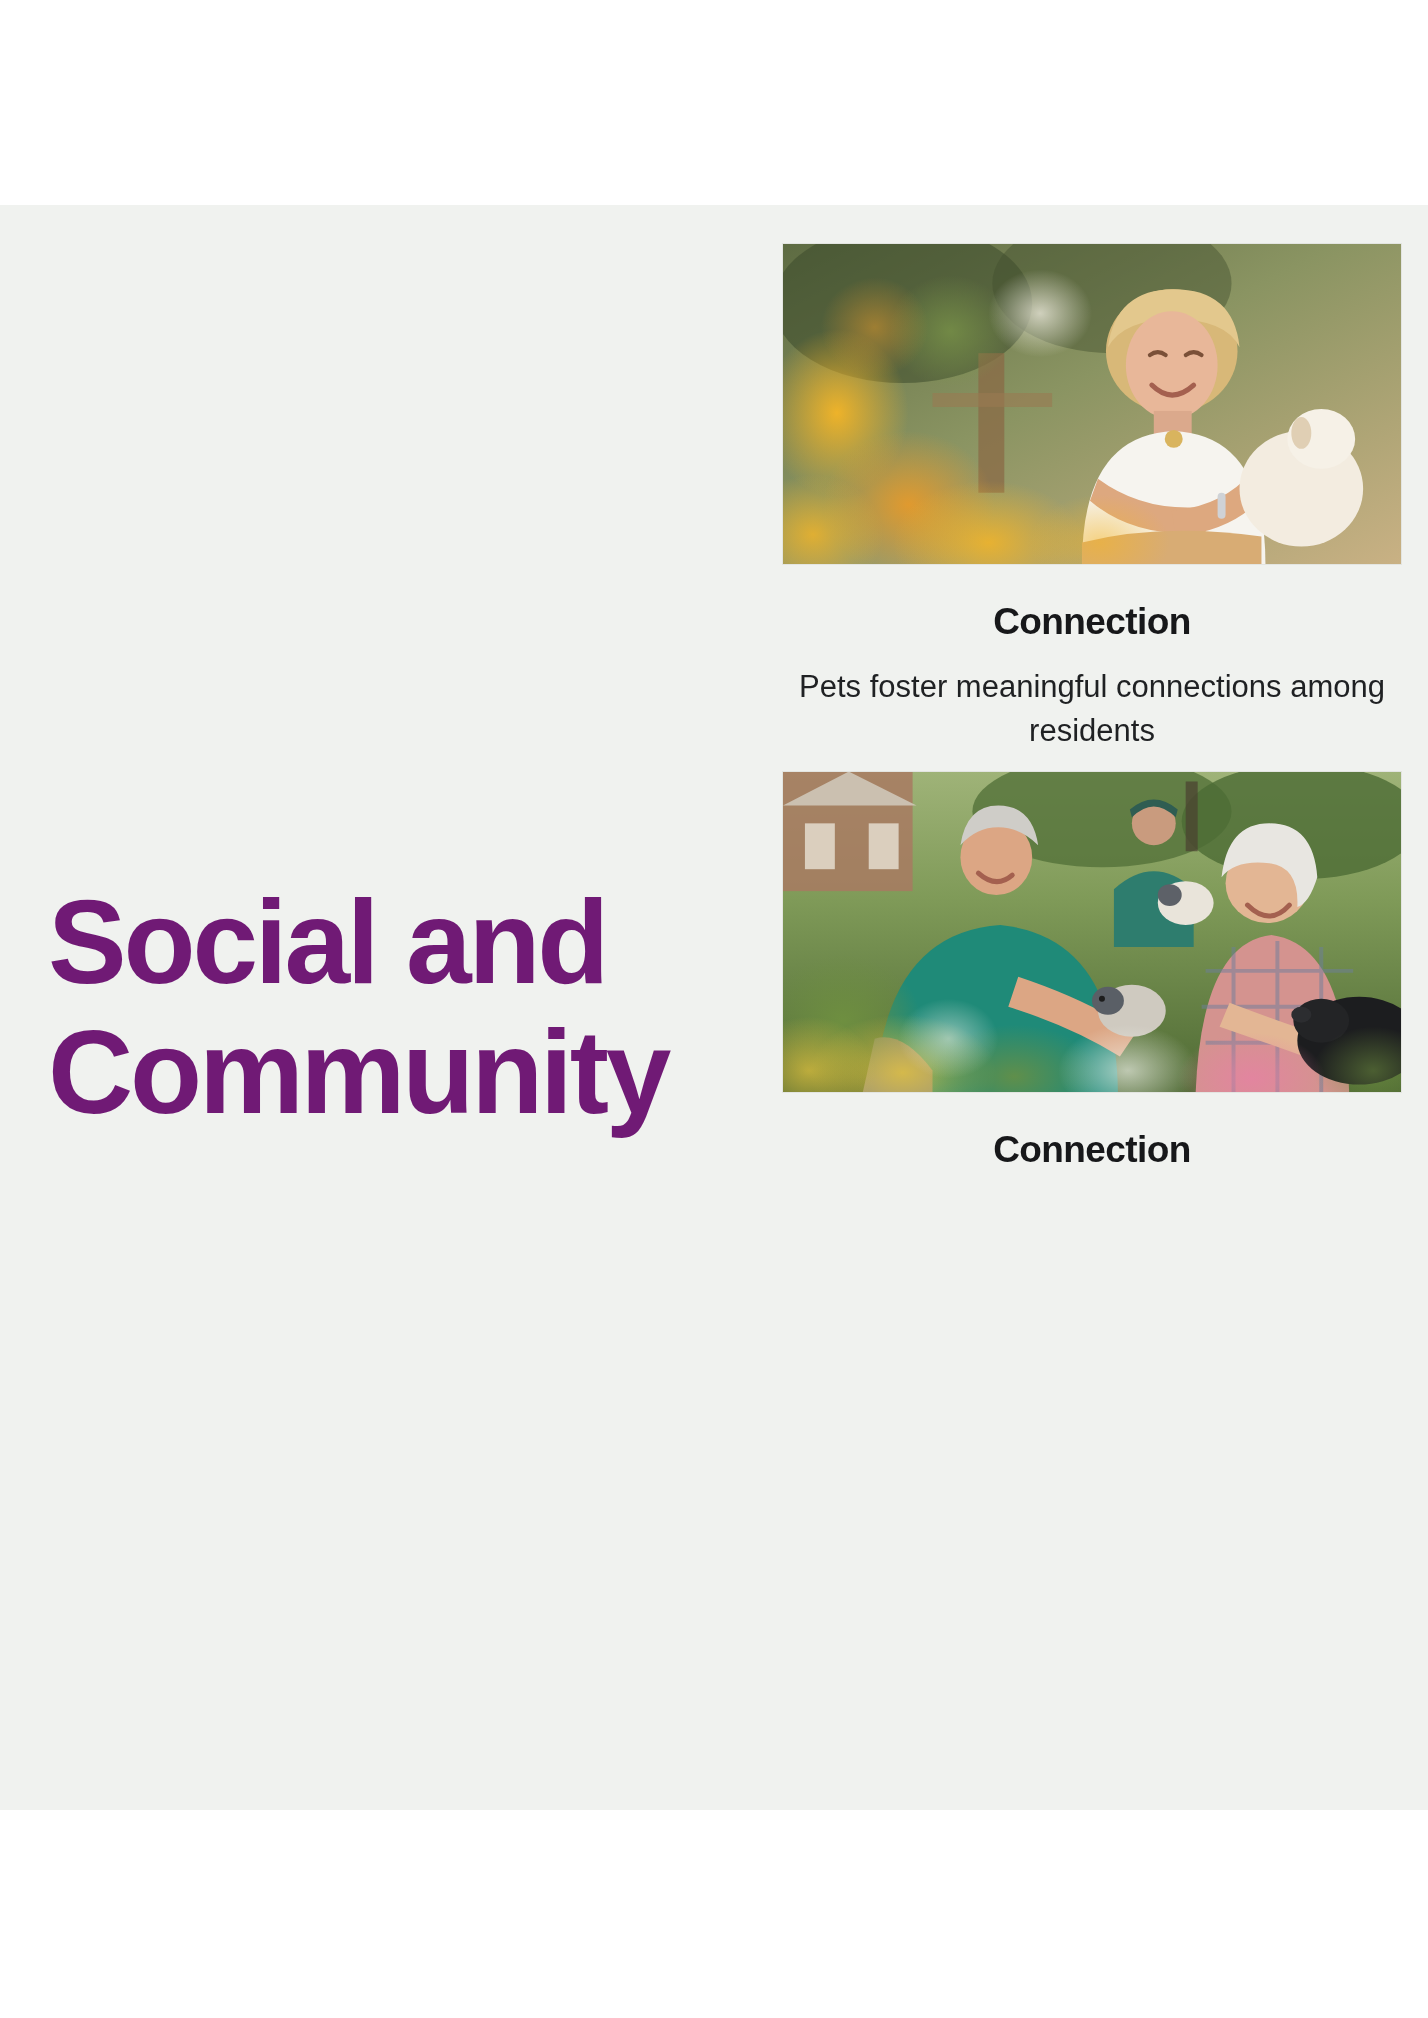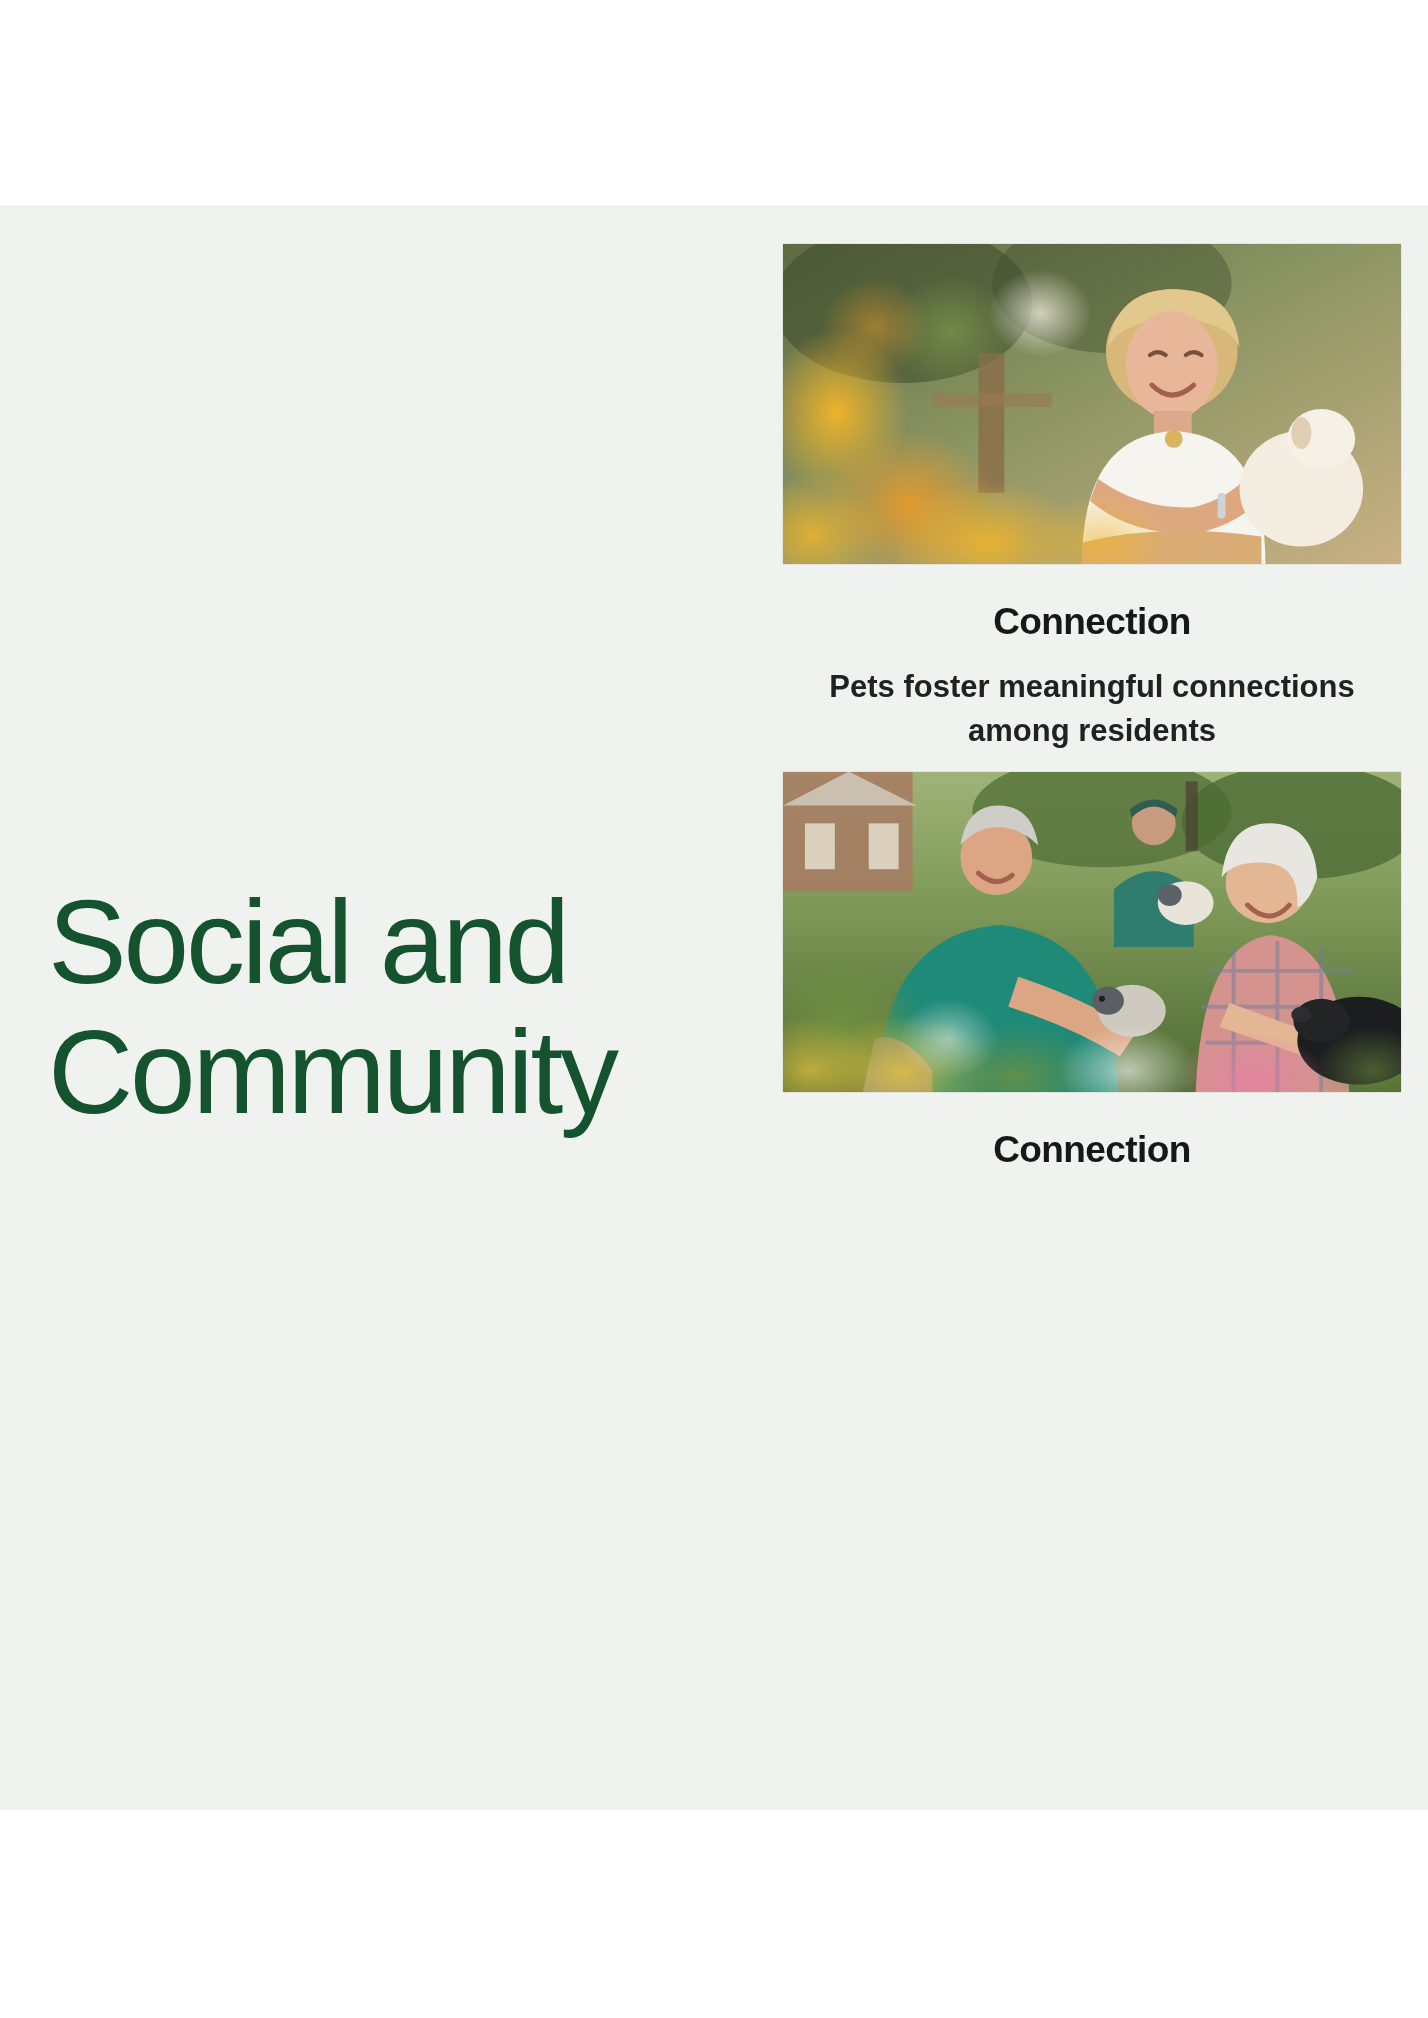--- a/index.html
+++ b/index.html
@@ -34,23 +34,23 @@
     width:782px;
     height:1605px;
     display:flex;
     align-items:center;
     padding-left:48px;
     padding-right:40px;
   }
   #slide-title{
     font-size:118px;
     line-height:1.10;
-    font-weight:400;
+    font-weight:700;
     letter-spacing:-3.2px;
-    color:#14532d;
+    color:#701a75;
     word-break:normal;
   }
 
   
   #cards-column{
     width:646px;
     height:1815px;
     padding-top:38px;
     display:flex;
     flex-direction:column;
@@ -83,21 +83,21 @@
     letter-spacing:-0.6px;
     color:#17181a;
     text-align:center;
     margin-top:36px;
     white-space:nowrap;
   }
 
   .card-body{
     font-size:31px;
     line-height:1.42;
-    font-weight:700;
+    font-weight:400;
     color:#1f2123;
     text-align:center;
     margin-top:22px;
     width:600px;
   }
 </style>
 </head>
 <body>
 
 <div id="slide-canvas">

